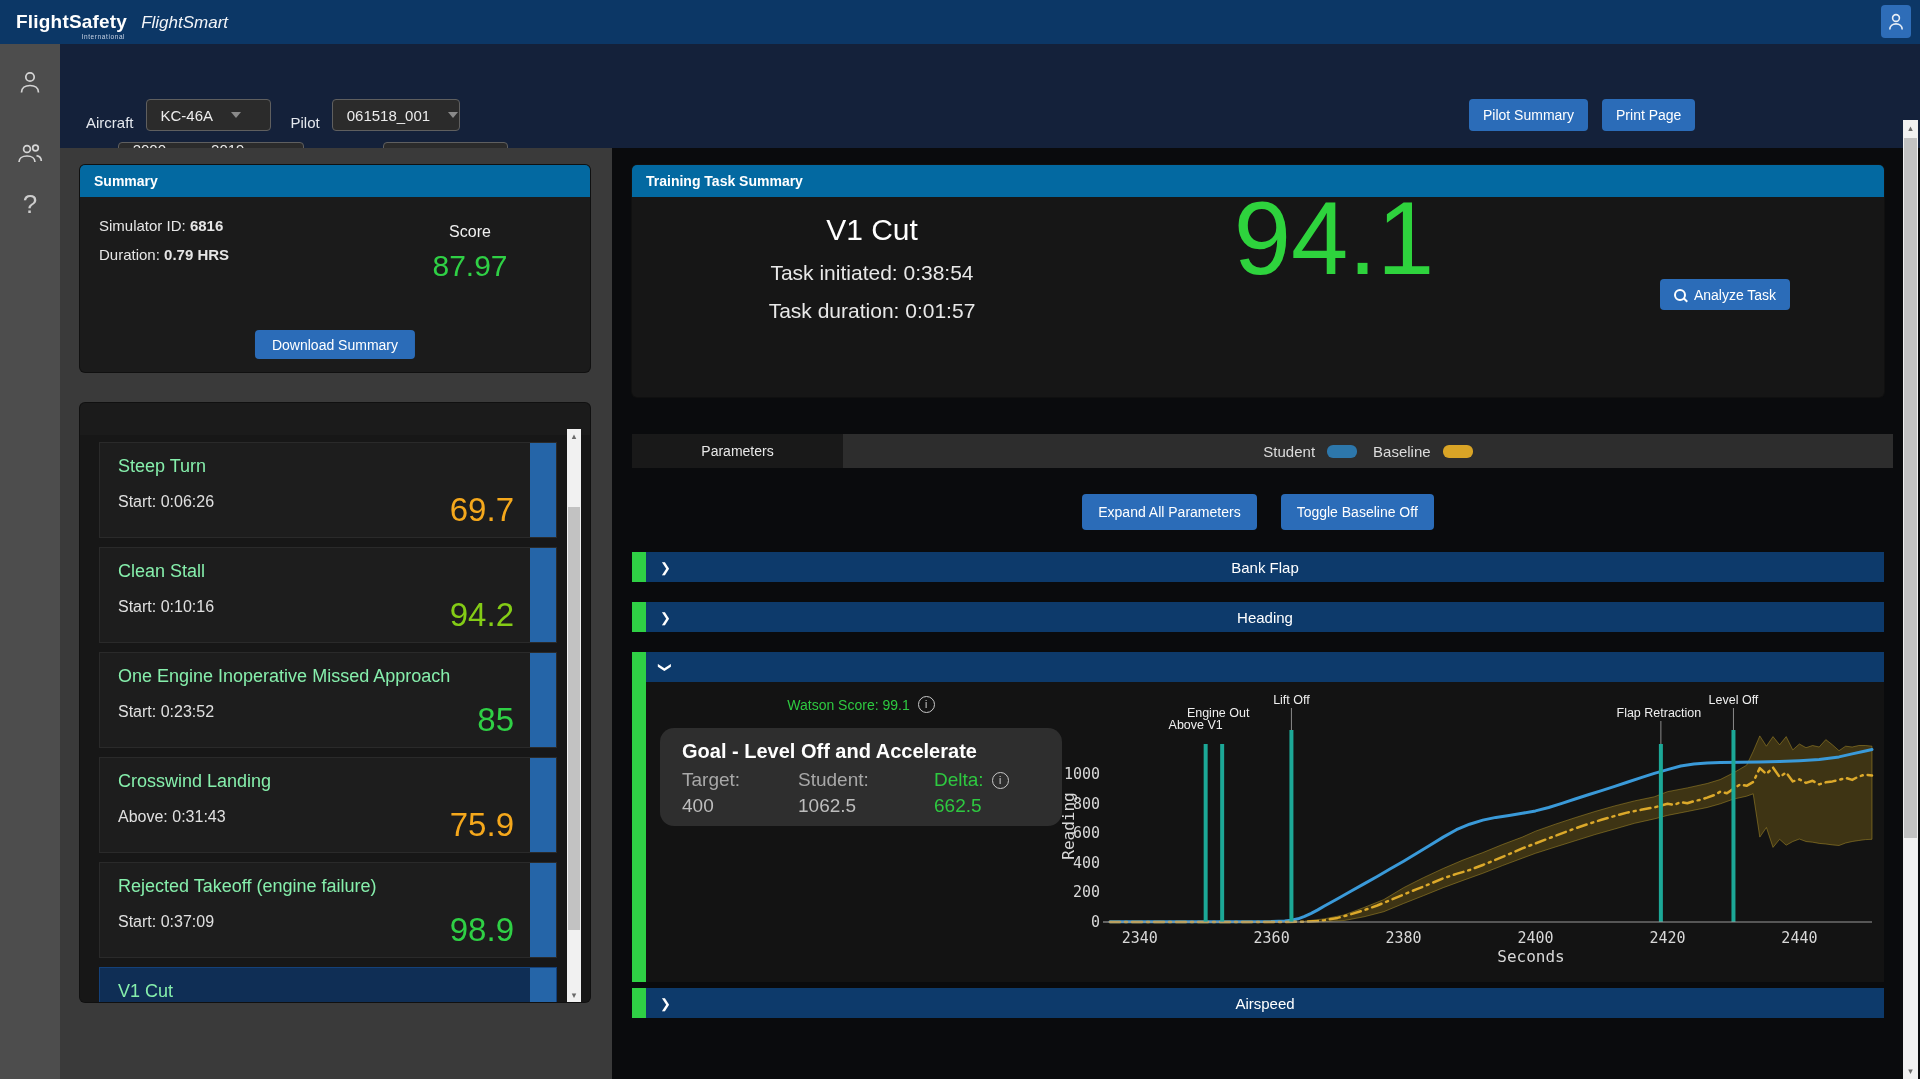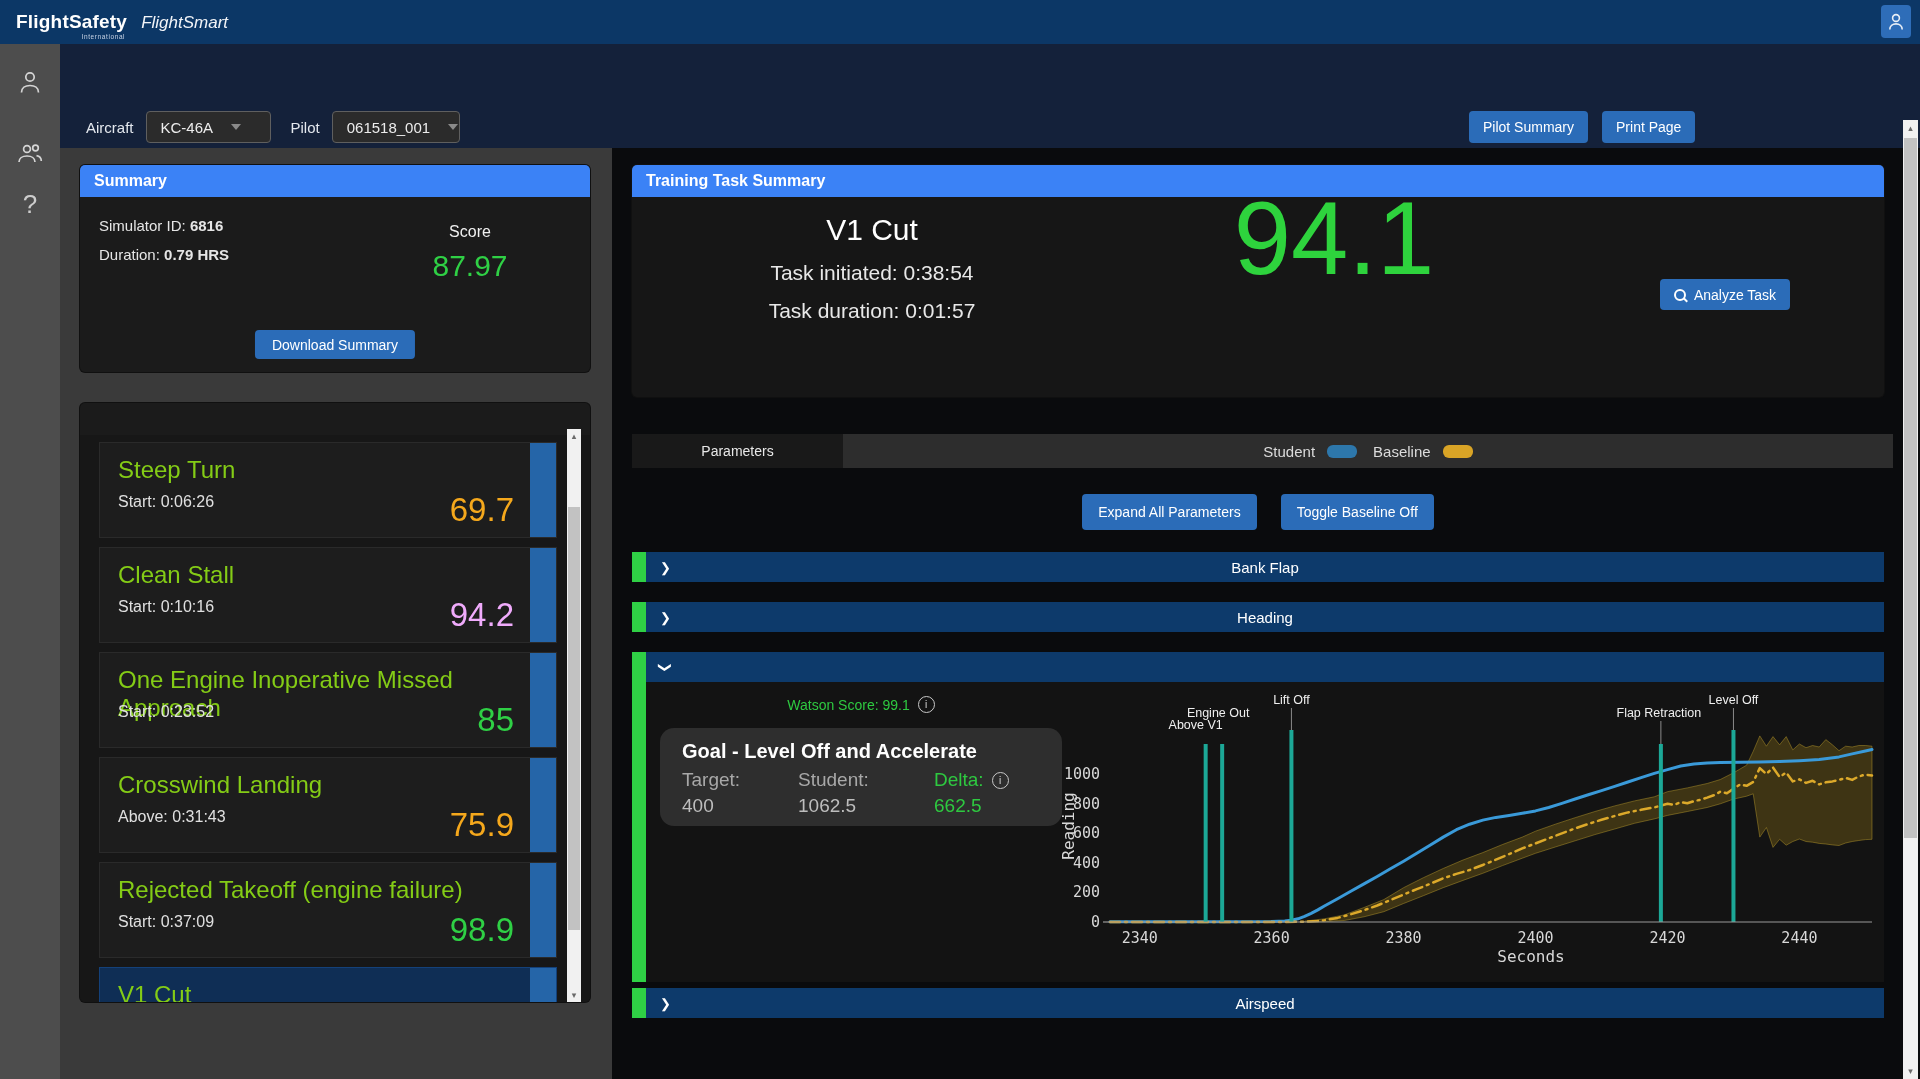--- a/index.html
+++ b/index.html
@@ -16,52 +16,52 @@
             display:flex;align-items:center;justify-content:center;}
 
   
   .sidebar{position:absolute;left:0;top:44px;width:60px;height:1035px;background:#4d4d4d;}
   .side-ic{position:absolute;left:0;width:60px;height:40px;display:flex;align-items:center;justify-content:center;color:#d5d5d5;}
   .side-ic svg{stroke:#d5d5d5;fill:none;stroke-width:1.7;}
   .help-glyph{font-size:26px;color:#cdcdcd;font-weight:400;}
 
   
   .filterbar{position:absolute;left:60px;top:44px;width:1860px;height:104px;background:#14213a;}
-  .frow{position:absolute;display:flex;align-items:center;margin-top:12px;}
+  .frow{position:absolute;display:flex;align-items:flex-end;}
   .flabel{font-size:15px;color:#e4e8ee;margin-right:12px;}
   .dd{height:32px;background:#2b2b2b;border:1px solid #5f5f5f;border-radius:4px;display:flex;align-items:center;
       padding:0 10px 0 14px;font-size:15px;color:#ececec;box-sizing:border-box;}
   .dd .caret{margin-left:auto;width:0;height:0;border-left:5px solid transparent;border-right:5px solid transparent;
              border-top:6px solid #8a8a8a;margin-left:18px;}
   .daterange{gap:8px;}
   .dim{color:#9a9a9a;font-size:13px;}
   .cal{width:12px;height:11px;border:1px solid #9a9a9a;border-top-width:3px;border-radius:2px;margin-left:6px;}
   .btn{background:#2b6cb8;color:#fff;border:none;border-radius:4px;font-family:"Liberation Sans",sans-serif;
        font-size:14px;display:inline-flex;align-items:center;justify-content:center;cursor:pointer;}
 
   
   .left-panel{position:absolute;left:60px;top:148px;width:552px;height:931px;background:#3a3a3a;}
   .card{position:absolute;background:#1b1b1b;border-radius:5px;overflow:hidden;box-shadow:0 0 0 1px #101010;}
-  .card-header{height:32px;background:#3b82f6;display:flex;align-items:center;padding-left:14px;
-               font-size:16px;font-weight:700;color:#fff;}
+  .card-header{height:32px;background:#0369a1;display:flex;align-items:center;padding-left:14px;
+               font-size:14px;font-weight:700;color:#fff;}
   .summary-card{left:20px;top:17px;width:510px;height:207px;}
   .sumline{position:absolute;left:19px;font-size:15px;color:#e6e6e6;}
   .sumline b{font-weight:700;}
   .score-block{position:absolute;right:55px;top:58px;width:130px;text-align:center;}
   .score-label{font-size:16px;color:#f0f0f0;}
   .score-value{font-size:30px;color:#2fd045;margin-top:8px;}
   .dl-btn{position:absolute;left:50%;transform:translateX(-50%);bottom:13px;height:29px;padding:0 17px;}
 
   .tasks-card{left:20px;top:255px;width:510px;height:599px;}
   .task-viewport{position:absolute;left:0;top:32px;right:0;bottom:0;overflow:hidden;background:#171717;}
   .task-list{padding:8px 0 0 20px;}
   .task-item{position:relative;width:456px;height:94px;margin-bottom:11px;background:#1d1d1d;
              box-shadow:0 0 0 1px #2a2a2a;box-sizing:border-box;}
   .task-item.selected{background:#0f2e55;box-shadow:0 0 0 1px #14417a;}
-  .task-name{position:absolute;left:18px;top:13px;font-size:24px;color:#84cc16;}
+  .task-name{position:absolute;left:18px;top:13px;font-size:18px;color:#86efac;}
   .task-start{position:absolute;left:18px;top:50px;font-size:16px;color:#e0e0e0;}
   .task-score{position:absolute;right:42px;bottom:8px;font-size:33px;}
   .task-bar{position:absolute;right:0;top:0;bottom:0;width:26px;background:#2565a8;}
   .vscroll{position:absolute;background:#f1f1f1;}
   .vscroll .thumb{position:absolute;left:1px;right:1px;background:#c2c2c2;}
   .scroll-arrow{position:absolute;left:0;right:0;text-align:center;font-size:9px;color:#6a6a6a;line-height:12px;}
 
   
   .main{position:absolute;left:612px;top:148px;width:1308px;height:931px;background:#0a0b0d;}
   .tts-card{left:20px;top:17px;width:1252px;height:232px;background:#161616;}
@@ -207,21 +207,21 @@
         <div class="task-list">
             <div class="task-item">
               <div class="task-name">Steep Turn</div>
               <div class="task-start">Start: 0:06:26</div>
               <div class="task-score" style="color: rgb(245, 168, 28);">69.7</div>
               <div class="task-bar"></div>
             </div>
             <div class="task-item">
               <div class="task-name">Clean Stall</div>
               <div class="task-start">Start: 0:10:16</div>
-              <div class="task-score" style="color: #f0abfc;">94.2</div>
+              <div class="task-score" style="color: #84cc16;">94.2</div>
               <div class="task-bar"></div>
             </div>
             <div class="task-item">
               <div class="task-name">One Engine Inoperative Missed Approach</div>
               <div class="task-start">Start: 0:23:52</div>
               <div class="task-score" style="color: rgb(47, 208, 69);">85</div>
               <div class="task-bar"></div>
             </div>
             <div class="task-item">
               <div class="task-name">Crosswind Landing</div>

